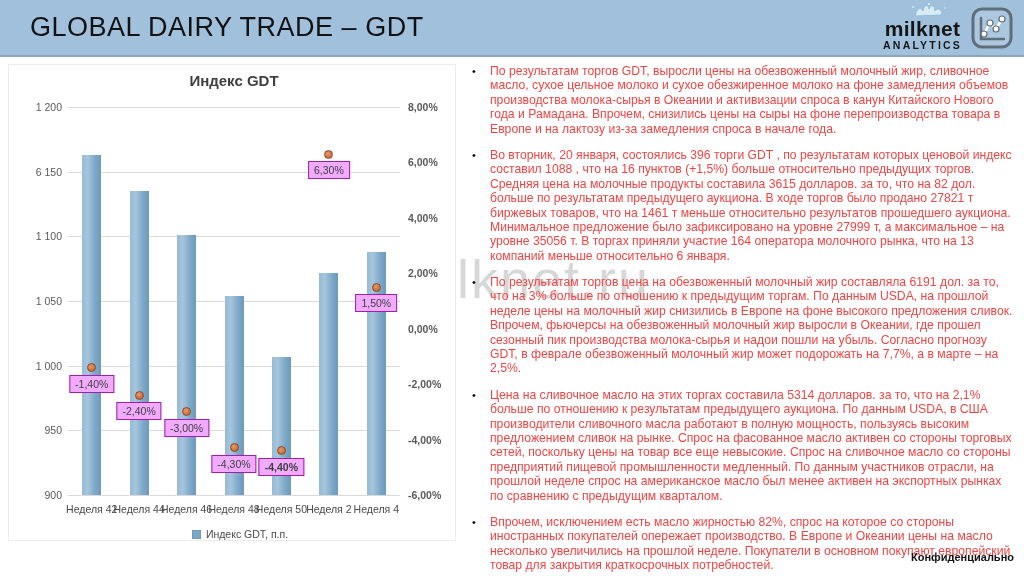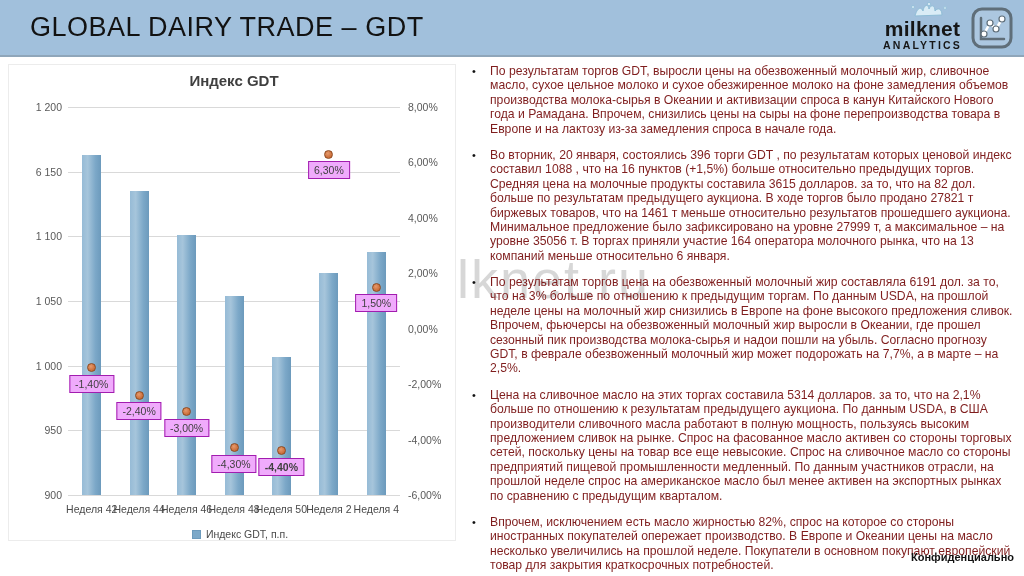--- a/index.html
+++ b/index.html
@@ -30,21 +30,21 @@
   .chart-panel{
     position:absolute;left:8px;top:64px;width:448px;height:477px;
     background:#ffffff;border:1px solid #ececec;box-sizing:border-box;z-index:2;
   }
   .chart-title{
     position:absolute;left:68px;top:72px;width:332px;text-align:center;z-index:3;
     font-size:15px;font-weight:bold;color:#3f3f3f;
   }
   .gridline{position:absolute;height:1px;background:#d9d9d9;z-index:2;}
   .ytick-left{position:absolute;width:46px;text-align:right;font-size:10.5px;color:#595959;z-index:3;}
-  .ytick-right{position:absolute;text-align:right;font-size:10.5px;color:#595959;z-index:3;}
+  .ytick-right{position:absolute;text-align:right;font-size:10.5px;color:#595959;z-index:3;font-weight:bold;}
   .bar{position:absolute;z-index:3;background:linear-gradient(90deg,#96bbd6 0%,#a6c5db 30%,#7ca8c8 70%,#6c9abc 100%);}
   .dot{
     position:absolute;width:9px;height:9px;border-radius:50%;z-index:4;box-sizing:border-box;
     background:radial-gradient(circle at 40% 35%, #e59a6d, #cc6f3a 65%);border:1.5px solid #8e4a20;
   }
   .pt-label{
     position:absolute;z-index:5;background:#f0abfc;border:1px solid #a21caf;
     font-size:10.5px;color:#3f3f3f;padding:2px 5px;white-space:nowrap;transform:translateX(-50%);
   }
   .xtick{position:absolute;transform:translateX(-50%);font-size:10.5px;color:#4a4a4a;white-space:nowrap;z-index:3;}
@@ -52,21 +52,21 @@
     position:absolute;left:60px;top:528px;width:360px;display:flex;gap:28px;z-index:3;
     align-items:center;justify-content:center;
   }
   .legend-item{display:flex;align-items:center;gap:5px;font-size:10.5px;color:#4a4a4a;white-space:nowrap;}
   .legend-swatch-bar{width:9px;height:9px;background:#7ca8c8;border:1px solid #6c9abc;box-sizing:border-box;}
   .legend-swatch-dot{width:8px;height:8px;border-radius:50%;background:#cc6f3a;border:1px solid #8e4a20;box-sizing:border-box;}
   
   .bullets{position:absolute;left:464px;top:64px;width:552px;z-index:2;}
   .bullet{display:flex;margin-bottom:12px;}
   .bullet-dot{width:26px;flex:0 0 26px;font-size:11px;color:#111;padding-top:1px;text-align:left;padding-left:8px;box-sizing:border-box;}
-  .bullet-text{flex:1;font-size:12.2px;line-height:1.18;color:#7f1d1d;text-align:left;}
+  .bullet-text{flex:1;font-size:12.2px;line-height:1.18;color:#ef4444;text-align:left;}
   .footer{
     position:absolute;right:10px;top:551px;font-size:11px;font-weight:bold;color:#111;z-index:3;
   }
 </style>
 </head>
 <body>
 
 <div id="stage">
 
   <div class="header">

